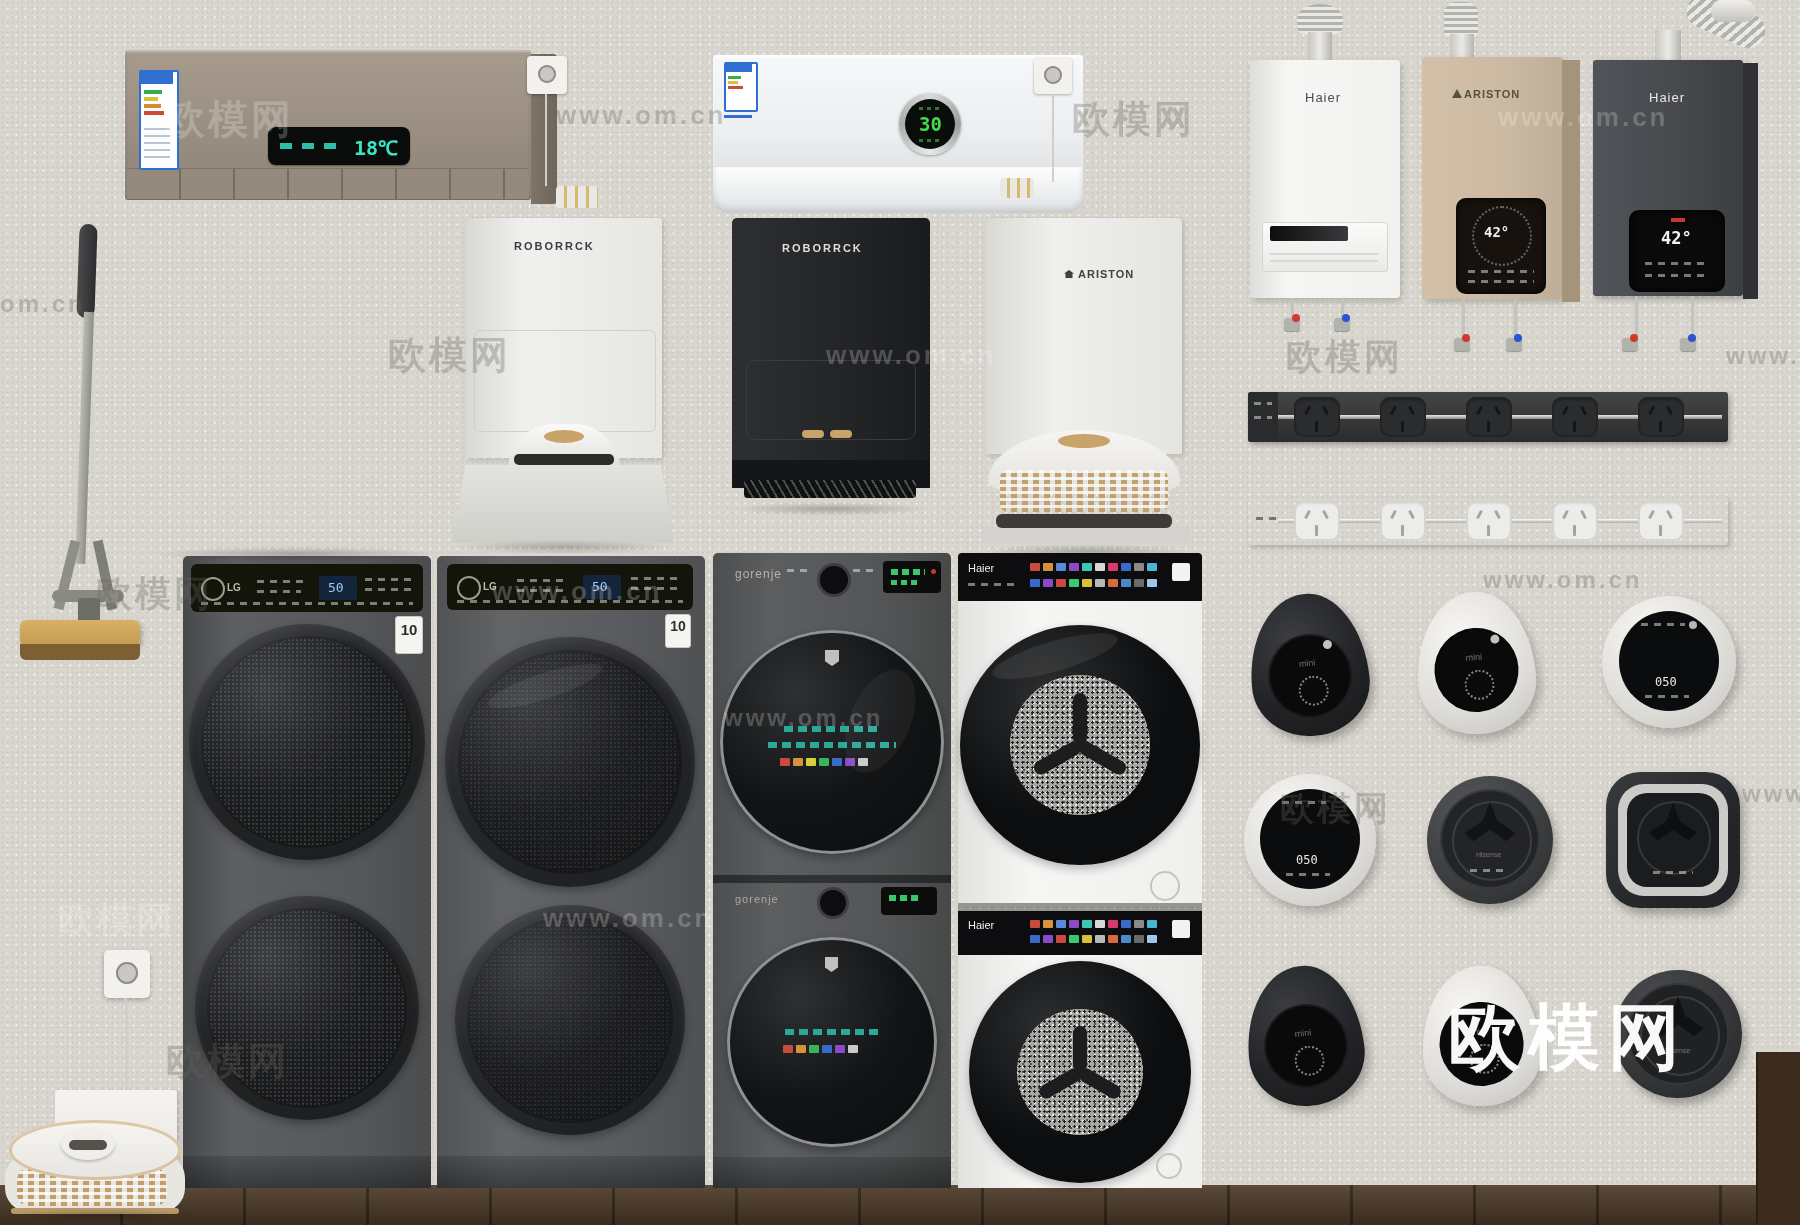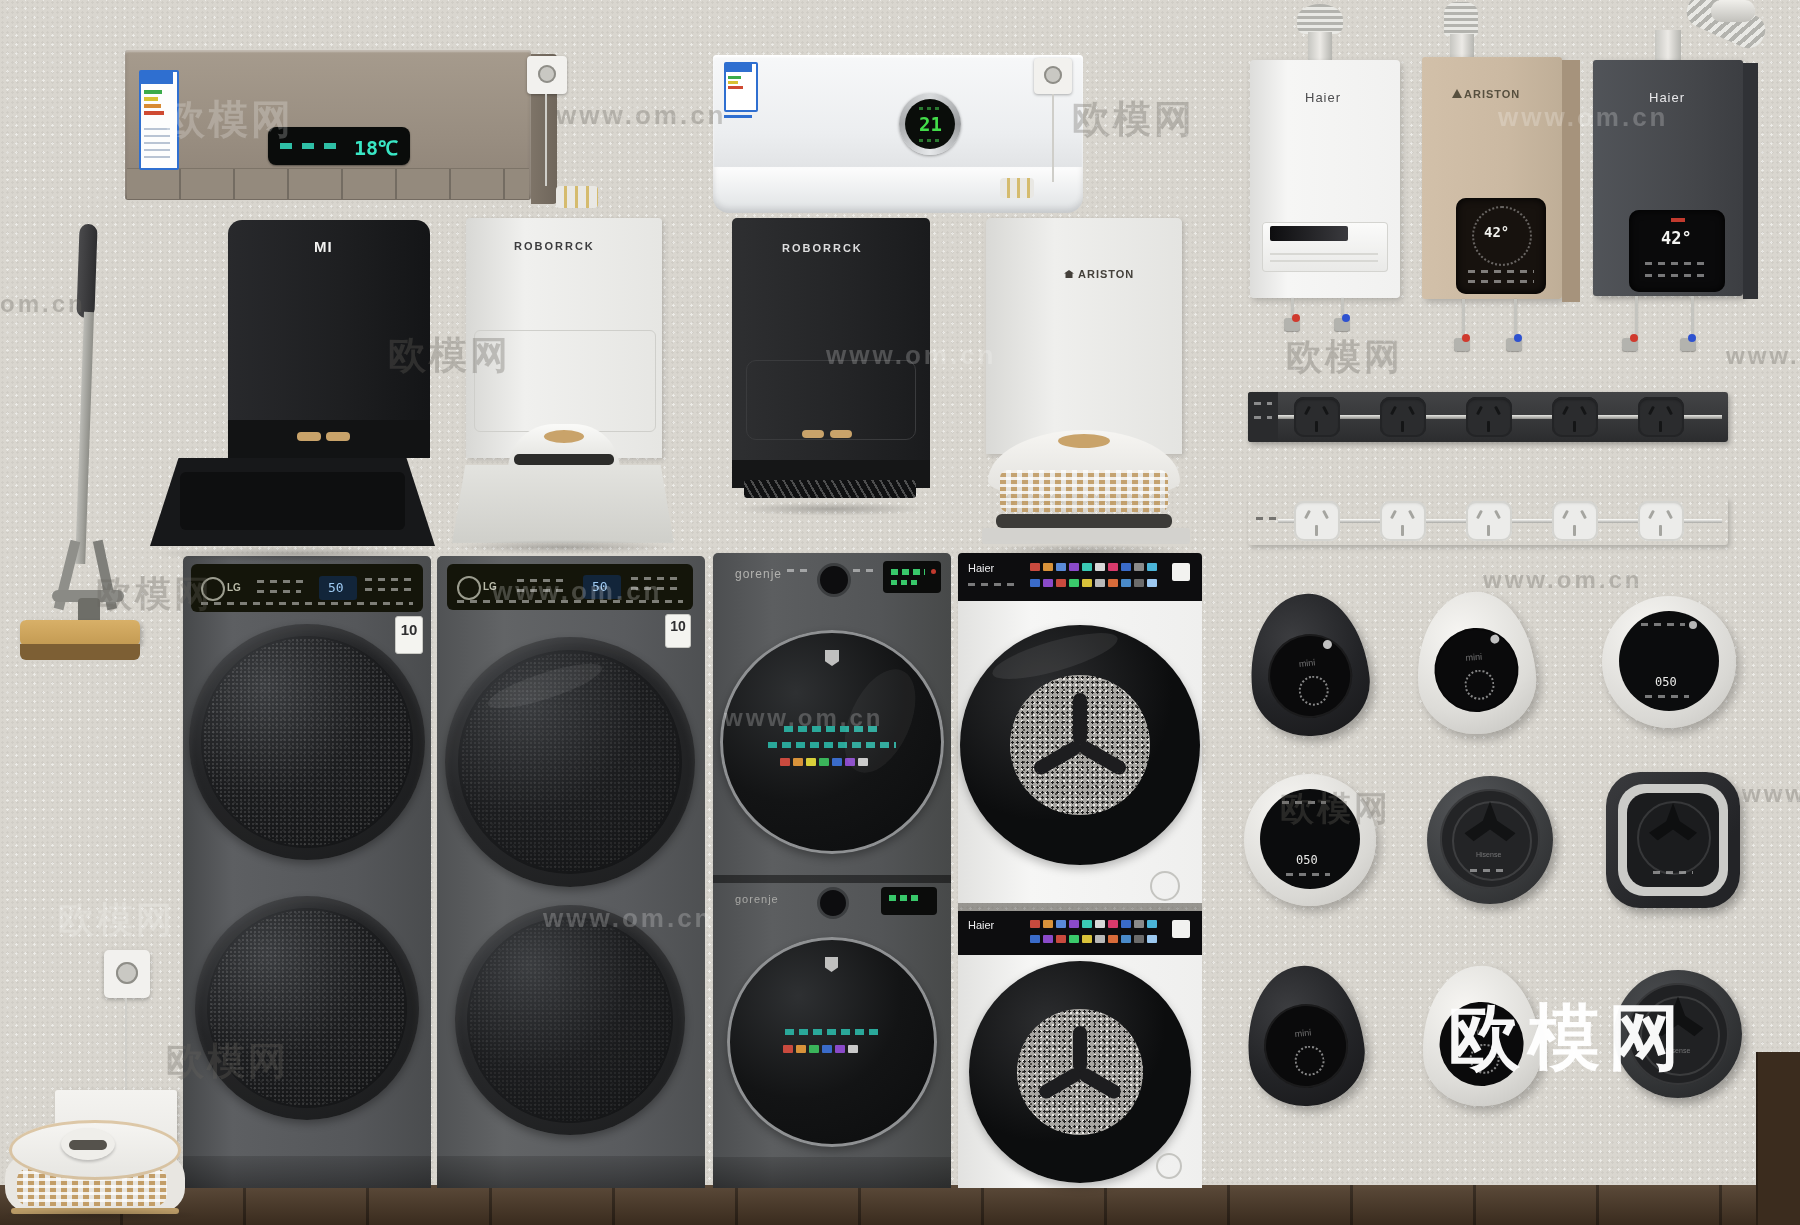--- a/index.html
+++ b/index.html
@@ -72,21 +72,21 @@
     <div class="abs" style="left:0;top:112px;width:370px;height:46px;background:linear-gradient(180deg,#fdfdfd,#dfe2e4);border-radius:0 0 16px 16px;box-shadow:inset 0 -4px 6px rgba(0,0,0,.12);"></div>
     <div class="abs" style="left:11px;top:7px;width:30px;height:46px;background:#fff;border:2px solid #2f6fd0;border-radius:2px;">
       <div class="abs" style="left:0;top:0;width:26px;height:8px;background:#2f6fd0;"></div>
       <div class="abs" style="left:2px;top:12px;width:13px;height:3px;background:#3cab4a;"></div>
       <div class="abs" style="left:2px;top:17px;width:10px;height:3px;background:#d8c132;"></div>
       <div class="abs" style="left:2px;top:22px;width:15px;height:3px;background:#cf4a32;"></div>
     </div>
     <div class="abs" style="left:11px;top:60px;width:28px;height:3px;background:#2f6fd0;"></div>
     <div class="abs" style="left:186px;top:38px;width:62px;height:62px;border-radius:50%;background:conic-gradient(#d9dbdd,#9a9c9e,#e6e8ea,#a9abad,#d9dbdd);box-shadow:0 1px 3px rgba(0,0,0,.35);">
       <div class="abs" style="left:6px;top:6px;width:50px;height:50px;border-radius:50%;background:#0a0d0a;">
-        <div class="abs mono" style="left:14px;top:14px;font-size:19px;font-weight:bold;color:#43dd4a;">21</div>
+        <div class="abs mono" style="left:14px;top:14px;font-size:19px;font-weight:bold;color:#43dd4a;">30</div>
         <div class="abs" style="left:14px;top:8px;width:24px;height:3px;background-image:repeating-linear-gradient(90deg,#2a7a30 0 4px,transparent 4px 8px);"></div>
         <div class="abs" style="left:14px;top:40px;width:24px;height:3px;background-image:repeating-linear-gradient(90deg,#2a7a30 0 4px,transparent 4px 8px);"></div>
       </div>
     </div>
   </div>
   <div class="wm wm-dark" style="left:556px;top:100px;font-size:26px;">www.om.cn</div>
   <div class="abs" style="left:1034px;top:58px;width:38px;height:36px;background:#f2f1ee;border-radius:4px;box-shadow:0 1px 3px rgba(0,0,0,.3);">
     <div class="abs" style="left:10px;top:8px;width:18px;height:18px;border-radius:50%;background:#c9c8c3;box-shadow:inset 0 0 0 2px #8f8e88;"></div>
   </div>
   <div class="abs" style="left:1052px;top:94px;width:2px;height:88px;background:#cfcec9;"></div>
@@ -153,29 +153,20 @@
     <div class="pipe" style="left:98px;top:296px;height:44px;"></div>
   </div>
   <div class="valve" style="left:1622px;top:338px;">
       <div class="vdot" style="background:#d03a2e;"></div>
     </div>
   <div class="valve" style="left:1680px;top:338px;">
       <div class="vdot" style="background:#2e52d0;"></div>
     </div>
   <div class="wm wm-dark" style="left:0;top:290px;font-size:24px;">om.cn</div>
 
-  <div class="abs" style="left:150px;top:220px;width:285px;height:330px;">
-    <div class="abs" style="left:78px;top:0;width:202px;height:238px;background:linear-gradient(90deg,#28292c,#1e1f21 55%,#141517);border-radius:14px 14px 0 0;"></div>
-    <div class="abs" style="left:164px;top:18px;font-size:15px;font-weight:bold;color:#f2f2f0;letter-spacing:1px;">MI</div>
-    <div class="abs" style="left:78px;top:200px;width:202px;height:38px;background:#121314;"></div>
-    <div class="abs" style="left:147px;top:212px;width:24px;height:9px;background:#c9a36a;border-radius:4px;"></div>
-    <div class="abs" style="left:176px;top:212px;width:24px;height:9px;background:#c9a36a;border-radius:4px;"></div>
-    <div class="abs" style="left:0;top:238px;width:285px;height:88px;background:#17181a;clip-path:polygon(10% 0,90% 0,100% 100%,0 100%);"></div>
-    <div class="abs" style="left:30px;top:252px;width:225px;height:58px;background:#0e0f10;border-radius:6px;"></div>
-  </div>
 
   <div class="abs" style="left:452px;top:218px;width:222px;height:325px;">
     <div class="abs" style="left:14px;top:0;width:196px;height:240px;background:linear-gradient(90deg,#d8d8d5,#f0f0ee 30%,#e6e6e3);border-radius:4px 4px 0 0;box-shadow:2px 2px 5px rgba(0,0,0,.15);"></div>
     <div class="abs" style="left:62px;top:22px;font-size:11px;font-weight:bold;letter-spacing:2px;color:#3c3c3e;">ROBORRCK</div>
     <div class="abs" style="left:22px;top:112px;width:180px;height:100px;border:1px solid #cfcfcb;border-radius:6px;"></div>
     <div class="abs" style="left:56px;top:206px;width:112px;height:46px;background:linear-gradient(180deg,#fafaf8,#dededa);border-radius:56px 56px 0 0;"></div>
     <div class="abs" style="left:92px;top:212px;width:40px;height:13px;border-radius:50%;background:#c9a36a;"></div>
     <div class="abs" style="left:62px;top:236px;width:100px;height:11px;background:#2c2c2a;border-radius:5px;"></div>
     <div class="abs" style="left:0;top:247px;width:222px;height:78px;background:linear-gradient(180deg,#e3e3df,#cfcfca);clip-path:polygon(6% 0,94% 0,100% 100%,0 100%);"></div>
   </div>

